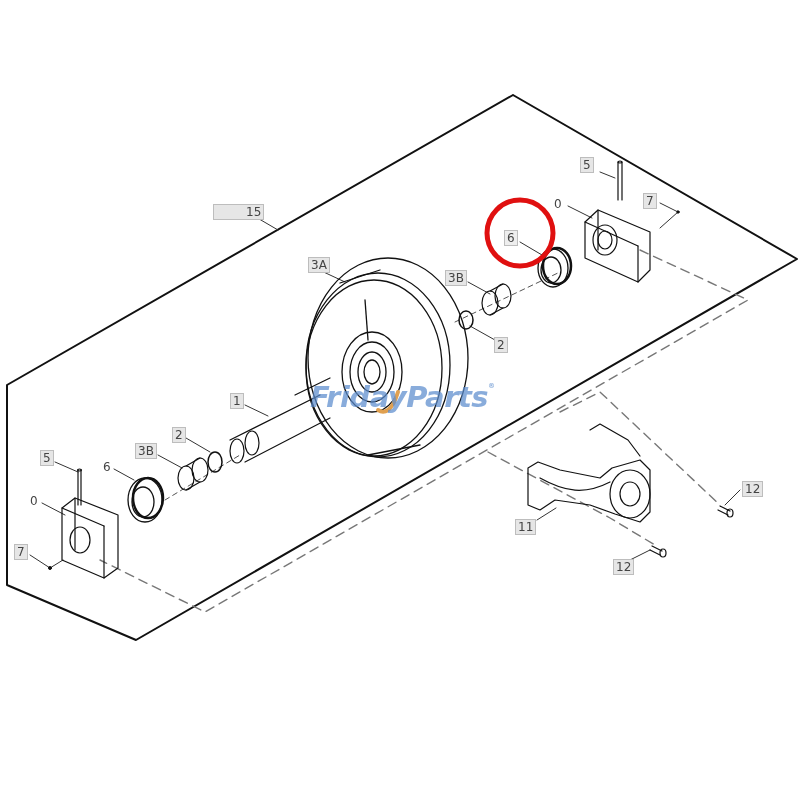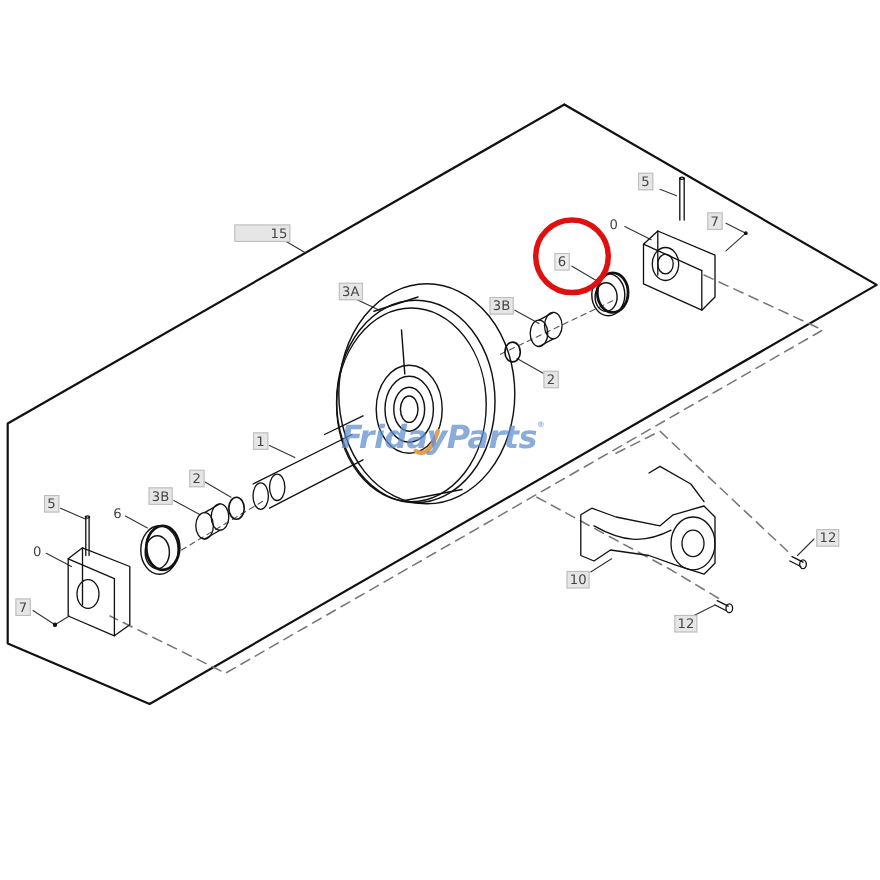--- a/index.html
+++ b/index.html
@@ -155,15 +155,15 @@
 <span class="callout" style="left:551px;top:196px;background:transparent;border-color:transparent;">0</span>
 <span class="callout" style="left:580px;top:157px;">5</span>
 <span class="callout" style="left:643px;top:193px;">7</span>
 <span class="callout" style="left:230px;top:393px;">1</span>
 <span class="callout" style="left:172px;top:427px;">2</span>
 <span class="callout" style="left:135px;top:443px;">3B</span>
 <span class="callout" style="left:100px;top:459px;background:transparent;border-color:transparent;">6</span>
 <span class="callout" style="left:40px;top:450px;">5</span>
 <span class="callout" style="left:27px;top:493px;background:transparent;border-color:transparent;">0</span>
 <span class="callout" style="left:14px;top:544px;">7</span>
-<span class="callout" style="left:515px;top:519px;">10</span>
+<span class="callout" style="left:515px;top:519px;">11</span>
 <span class="callout" style="left:742px;top:481px;">12</span>
 <span class="callout" style="left:613px;top:559px;">12</span>
 
 </body></html>

